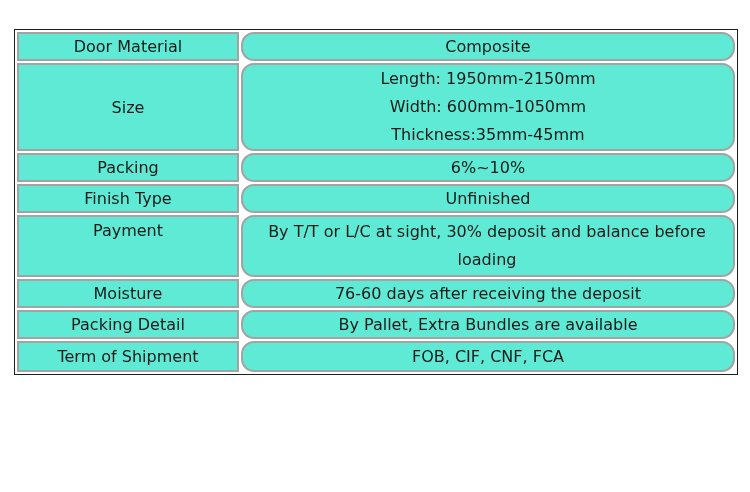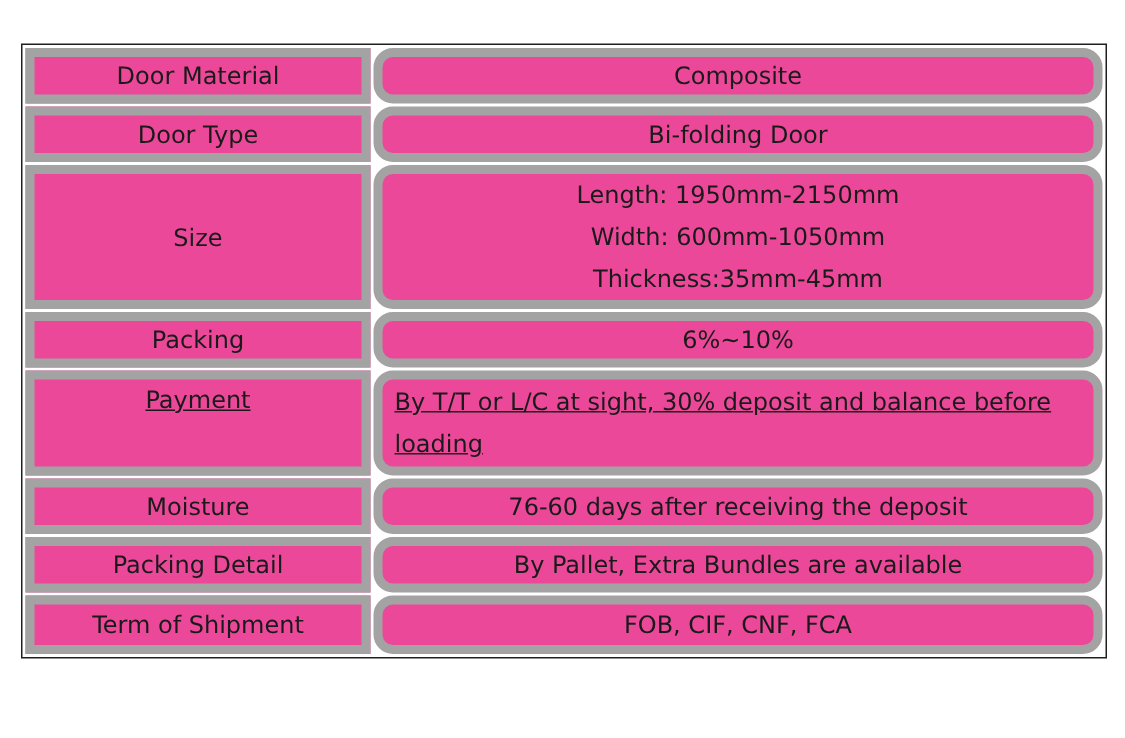--- a/index.html
+++ b/index.html
@@ -22,69 +22,61 @@
   }
   table.spec {
     border-collapse: separate;
     border-spacing: 2px;
     border: 1px solid #1f1f1f;
     width: 724px;
     table-layout: fixed;
     background: #ffffff;
   }
   table.spec td {
-    border: 6px solid #a3a3a3;
-    background: #ec4899;
+    border: 2px solid #a3a3a3;
+    background: #5eead4;
     font-size: 16px;
     padding: 0;
     vertical-align: middle;
     overflow: hidden;
   }
   td.label-cell {
     width: 218px;
     text-align: center;
   }
   td.value-cell {
     text-align: center;
     border-radius: 13px;
   }
   tr.row-single td { height: 25px; line-height: 25px; }
   tr.row-term   td { height: 27px; line-height: 27px; margin-top: 32px; }
   tr.row-size   td { height: 84px; margin-top: 24px; }
   tr.row-size   .value-line { line-height: 28px; text-align: center; }
-  tr.row-payment td { height: 58px; text-decoration: underline; }
+  tr.row-payment td { height: 58px; }
   tr.row-payment td.label-cell { vertical-align: top; }
   tr.row-payment td.label-cell .cell-text { display: block; line-height: 28px; }
-  tr.row-payment td.value-cell { text-align: left; padding: 0 10px 0 8px; }
+  tr.row-payment td.value-cell { text-align: center; padding: 0 10px 0 8px; }
   tr.row-payment .value-line { line-height: 28px; }
 </style>
 </head>
 <body>
 
 <div class="table-wrap">
   <table class="spec">
     <tbody>
 
       <tr class="row-single">
         <td class="label-cell">
           <span class="cell-text">Door Material</span>
         </td>
         <td class="value-cell">
           <span class="cell-text">Composite</span>
         </td>
       </tr>
 
-      <tr class="row-single">
-        <td class="label-cell">
-          <span class="cell-text">Door Type</span>
-        </td>
-        <td class="value-cell">
-          <span class="cell-text">Bi-folding Door</span>
-        </td>
-      </tr>
 
       <tr class="row-size">
         <td class="label-cell">
           <span class="cell-text">Size</span>
         </td>
         <td class="value-cell">
           <div class="value-line">Length: 1950mm-2150mm</div>
           <div class="value-line">Width: 600mm-1050mm</div>
           <div class="value-line">Thickness:35mm-45mm</div>
         </td>
@@ -93,20 +85,28 @@
 
       <tr class="row-single">
         <td class="label-cell">
           <span class="cell-text">Packing</span>
         </td>
         <td class="value-cell">
           <span class="cell-text">6%~10%</span>
         </td>
       </tr>
 
+      <tr class="row-single">
+        <td class="label-cell">
+          <span class="cell-text">Finish Type</span>
+        </td>
+        <td class="value-cell">
+          <span class="cell-text">Unfinished</span>
+        </td>
+      </tr>
 
 
       <tr class="row-payment">
         <td class="label-cell">
           <span class="cell-text">Payment</span>
         </td>
         <td class="value-cell">
           <div class="value-line">By T/T or L/C at sight, 30% deposit and balance before</div>
           <div class="value-line">loading</div>
         </td>

